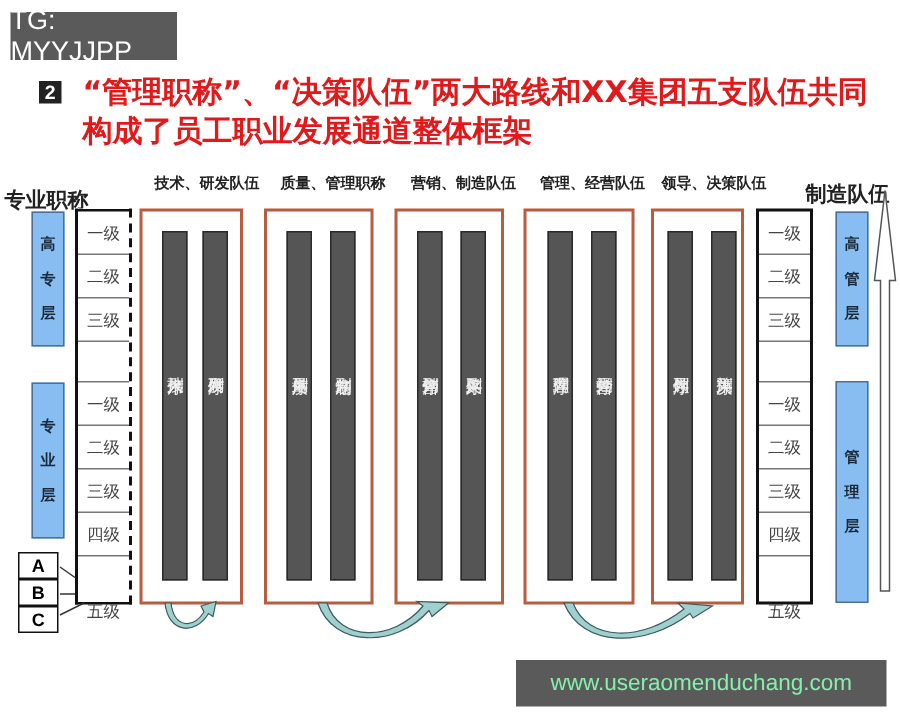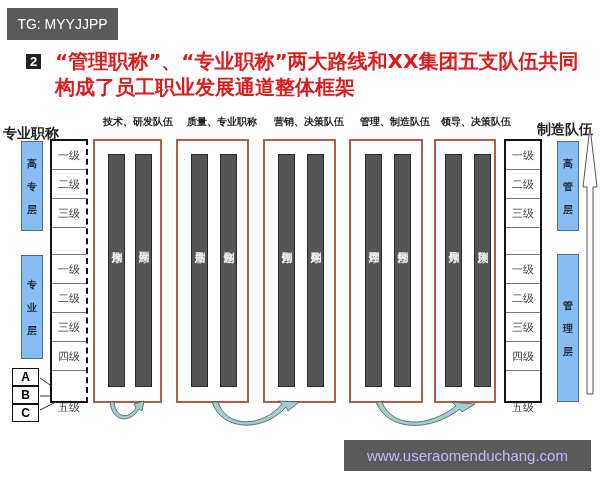--- a/index.html
+++ b/index.html
@@ -4,21 +4,21 @@
   <style>
     html, body { margin: 0; padding: 0; }
     body {
       width: 600px; height: 480px; position: relative; overflow: hidden;
       background: #ffffff;
       font-family: "DejaVu Sans", sans-serif;
     }
     .tg-badge {
       position: absolute; left: 7px; top: 8px; width: 111px; height: 32px;
       background: #5a5a5a; color: #ffffff;
-      font-family: "Liberation Sans", sans-serif; font-size: 14px;
+      font-family: "Liberation Sans", sans-serif; font-size: 18px;
       display: flex; align-items: center; justify-content: center;
     }
     .num-badge {
       position: absolute; left: 26px; top: 54px; width: 15px; height: 15px;
       background: #222; color: #fff; font-family: "Liberation Sans", sans-serif;
       font-weight: bold; font-size: 13px; line-height: 15px; text-align: center;
     }
     .title {
       position: absolute; left: 55px; top: 48px; width: 530px;
       color: #e01a1a; font-weight: bold; font-size: 20px; line-height: 26px;
@@ -62,32 +62,32 @@
       padding-top: 88px;
     }
     .abc {
       position: absolute; left: 12px; width: 27px; height: 18px;
       border: 1px solid #111; background: #fff;
       font-family: "Liberation Sans", sans-serif; font-weight: bold; font-size: 12px;
       display: flex; align-items: center; justify-content: center; box-sizing: border-box;
     }
     .watermark {
       position: absolute; left: 344px; top: 440px; width: 247px; height: 31px;
-      background: #5a5a5a; color: #c4b5fd; font-family: "Liberation Sans", sans-serif;
+      background: #5a5a5a; color: #86efac; font-family: "Liberation Sans", sans-serif;
       font-size: 15px; display: flex; align-items: center; justify-content: center;
     }
     svg.overlay { position: absolute; left: 0; top: 0; pointer-events: none; }
   </style>
 </head>
 <body>
 
 <div class="tg-badge">TG: MYYJJPP</div>
 
 <div class="num-badge">2</div>
-<div class="title">“管理职称”、“专业职称”两大路线和XX集团五支队伍共同构成了员工职业发展通道整体框架</div>
+<div class="title">“管理职称”、“决策队伍”两大路线和XX集团五支队伍共同构成了员工职业发展通道整体框架</div>
 
 <div class="side-label" style="left:3px; top:125px;">专业职称</div>
 
 <div class="blue-box" style="left:21px; top:141px; height:88px;">
   <span>高</span>
   <span>专</span>
   <span>层</span>
 </div>
 <div class="blue-box" style="left:21px; top:255px; height:102px;">
   <span>专</span>
@@ -105,23 +105,23 @@
   <div class="level-cell">三级</div>
   <div class="level-cell">四级</div>
   <div class="level-cell">五级</div>
 </div>
 
 <div class="abc" style="top:368px;">A</div>
 <div class="abc" style="top:386px;">B</div>
 <div class="abc" style="top:404px;">C</div>
 
 <div class="team-label" style="left:83px;">技术、研发队伍</div>
-<div class="team-label" style="left:167px;">质量、专业职称</div>
-<div class="team-label" style="left:254px;">营销、决策队伍</div>
-<div class="team-label" style="left:340px;">管理、制造队伍</div>
+<div class="team-label" style="left:167px;">质量、管理职称</div>
+<div class="team-label" style="left:254px;">营销、制造队伍</div>
+<div class="team-label" style="left:340px;">管理、经营队伍</div>
 <div class="team-label" style="left:421px;">领导、决策队伍</div>
 
 <div class="team-frame" style="left:93px; width:69px;">
   <div class="bar" style="left:13px;">
       <span style="writing-mode:vertical-rl;">技术序列</span>
     </div>
   <div class="bar" style="left:40px;">
       <span style="writing-mode:vertical-rl;">研发序列</span>
     </div>
 </div>

